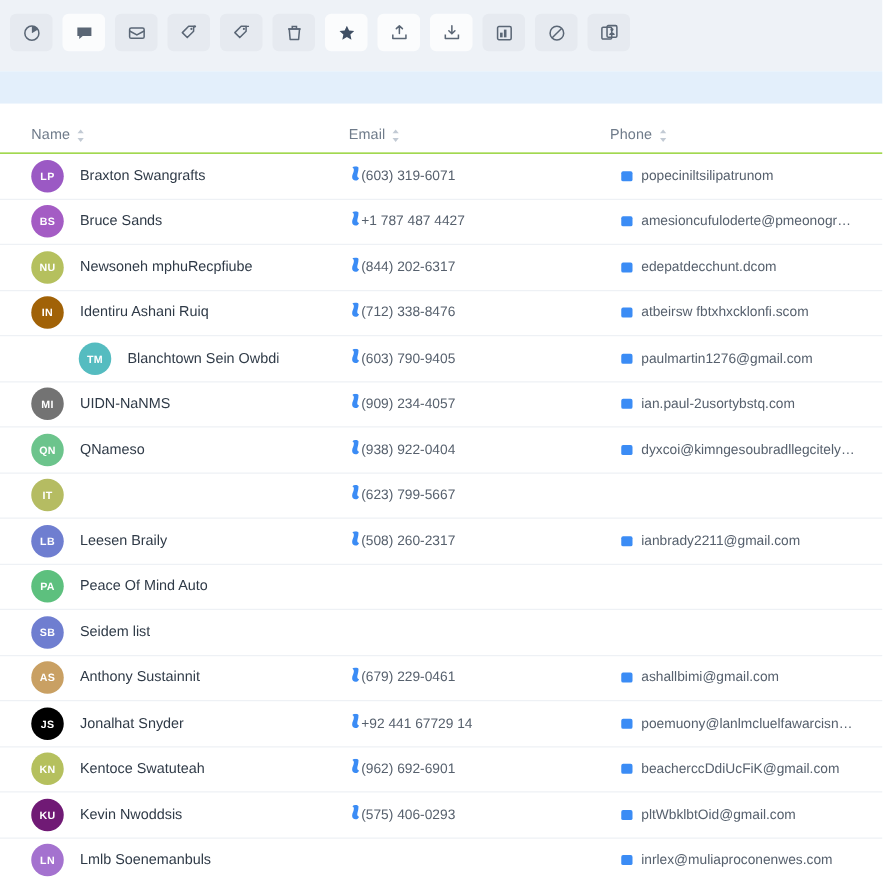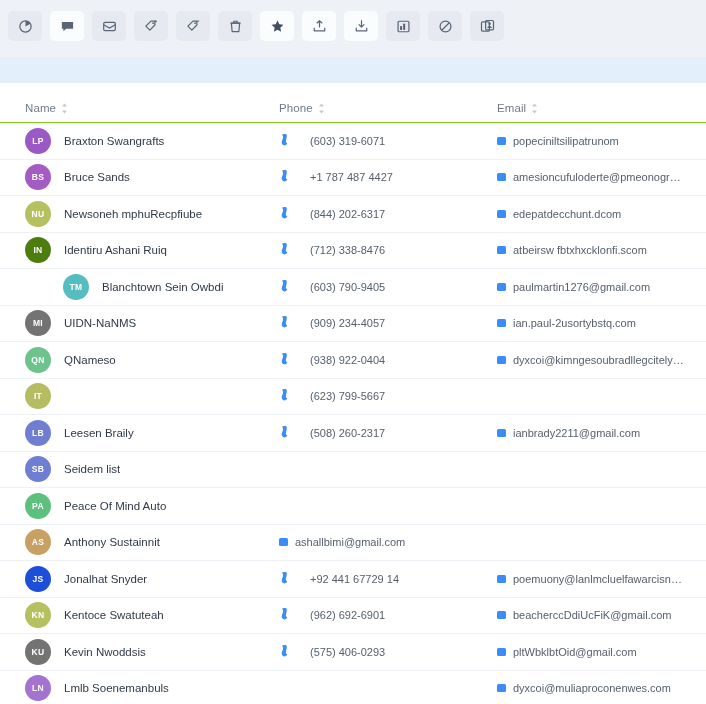--- a/index.html
+++ b/index.html
@@ -104,21 +104,21 @@
     width: 254px;
     display: flex;
     align-items: center;
     gap: 13px;
     min-width: 0;
   }
   .cell-phone {
     width: 218px;
     display: flex;
     align-items: center;
-    gap: 21px;
+    gap: 0;
     min-width: 0;
   }
   .cell-email {
     flex: 1;
     display: flex;
     align-items: center;
     gap: 7px;
     min-width: 0;
     padding-right: 20px;
   }
@@ -275,38 +275,38 @@
   <div class="thead">
     <div class="th th-name">
       <span>Name</span>
       <span class="sort-ico">
         <svg width="7" height="11" viewBox="0 0 7 11">
           <path d="M3.5 0.5 L6 3.6 L1 3.6 Z" fill="currentColor"></path>
           <path d="M3.5 10.5 L1 7.4 L6 7.4 Z" fill="currentColor"></path>
         </svg>
       </span>
     </div>
+    <div class="th th-email">
+      <span>Email</span>
+      <span class="sort-ico">
+        <svg width="7" height="11" viewBox="0 0 7 11">
+          <path d="M3.5 0.5 L6 3.6 L1 3.6 Z" fill="currentColor"></path>
+          <path d="M3.5 10.5 L1 7.4 L6 7.4 Z" fill="currentColor"></path>
+        </svg>
+      </span>
+    </div>
     <div class="th th-phone">
       <span>Phone</span>
       <span class="sort-ico">
         <svg width="7" height="11" viewBox="0 0 7 11">
           <path d="M3.5 0.5 L6 3.6 L1 3.6 Z" fill="currentColor"></path>
           <path d="M3.5 10.5 L1 7.4 L6 7.4 Z" fill="currentColor"></path>
         </svg>
       </span>
     </div>
-    <div class="th th-email">
-      <span>Email</span>
-      <span class="sort-ico">
-        <svg width="7" height="11" viewBox="0 0 7 11">
-          <path d="M3.5 0.5 L6 3.6 L1 3.6 Z" fill="currentColor"></path>
-          <path d="M3.5 10.5 L1 7.4 L6 7.4 Z" fill="currentColor"></path>
-        </svg>
-      </span>
-    </div>
   </div>
   <div id="tbody">
       <div class="row">
         <div class="cell-name">
           <div class="avatar" style="background: rgb(155, 89, 196);">LP</div>
           <span class="name-txt">Braxton Swangrafts</span>
         </div>
         <div class="cell-phone">
           <span class="phone-ico"><svg width="10" height="12" viewBox="0 0 10 12">
               <path d="M7.8 1.2c0 3.2-1 5-1 6.3 0 .9.6 1.5 1.5 1.8-.5 1.3-1.6 2.1-2.9 2.1-1.6 0-2.7-1.2-2.7-2.8 0-2.2 1.4-3.6 1.4-5.6 0-1-.4-1.7-1.2-2.1.6-.6 1.5-.9 2.4-.9 1.5 0 2.5.5 2.5 1.2Z" fill="currentColor"></path>
@@ -345,21 +345,21 @@
             </svg></span>
           <span class="phone-txt">(844) 202-6317</span>
         </div>
         <div class="cell-email">
           <span class="email-ico"></span>
           <span class="email-txt">edepatdecchunt.dcom</span>
         </div>
       </div>
       <div class="row">
         <div class="cell-name">
-          <div class="avatar" style="background: #4d7c0f;">IN</div>
+          <div class="avatar" style="background: #a16207;">IN</div>
           <span class="name-txt">Identiru Ashani Ruiq</span>
         </div>
         <div class="cell-phone">
           <span class="phone-ico"><svg width="10" height="12" viewBox="0 0 10 12">
               <path d="M7.8 1.2c0 3.2-1 5-1 6.3 0 .9.6 1.5 1.5 1.8-.5 1.3-1.6 2.1-2.9 2.1-1.6 0-2.7-1.2-2.7-2.8 0-2.2 1.4-3.6 1.4-5.6 0-1-.4-1.7-1.2-2.1.6-.6 1.5-.9 2.4-.9 1.5 0 2.5.5 2.5 1.2Z" fill="currentColor"></path>
             </svg></span>
           <span class="phone-txt">(712) 338-8476</span>
         </div>
         <div class="cell-email">
           <span class="email-ico"></span>
@@ -437,47 +437,53 @@
             </svg></span>
           <span class="phone-txt">(508) 260-2317</span>
         </div>
         <div class="cell-email">
           <span class="email-ico"></span>
           <span class="email-txt">ianbrady2211@gmail.com</span>
         </div>
       </div>
       <div class="row">
         <div class="cell-name">
+          <div class="avatar" style="background: rgb(93, 192, 126);">PA</div>
+          <span class="name-txt">Peace Of Mind Auto</span>
+        </div>
+        <div class="cell-phone"></div>
+        <div class="cell-email"></div>
+      </div>
+      <div class="row">
+        <div class="cell-name">
           <div class="avatar" style="background: rgb(111, 126, 208);">SB</div>
           <span class="name-txt">Seidem list</span>
         </div>
         <div class="cell-phone"></div>
         <div class="cell-email"></div>
       </div>
       <div class="row">
         <div class="cell-name">
-          <div class="avatar" style="background: rgb(93, 192, 126);">PA</div>
-          <span class="name-txt">Peace Of Mind Auto</span>
-        </div>
-        <div class="cell-phone"></div>
-        <div class="cell-email"></div>
-      </div>
-      <div class="row">
-        <div class="cell-name">
           <div class="avatar" style="background: rgb(201, 160, 99);">AS</div>
           <span class="name-txt">Anthony Sustainnit</span>
         </div>
+        <div class="cell-phone">
+          <span class="phone-ico"><svg width="10" height="12" viewBox="0 0 10 12">
+              <path d="M7.8 1.2c0 3.2-1 5-1 6.3 0 .9.6 1.5 1.5 1.8-.5 1.3-1.6 2.1-2.9 2.1-1.6 0-2.7-1.2-2.7-2.8 0-2.2 1.4-3.6 1.4-5.6 0-1-.4-1.7-1.2-2.1.6-.6 1.5-.9 2.4-.9 1.5 0 2.5.5 2.5 1.2Z" fill="currentColor"></path>
+            </svg></span>
+          <span class="phone-txt">(679) 229-0461</span>
+        </div>
         <div class="cell-email">
           <span class="email-ico"></span>
           <span class="email-txt">ashallbimi@gmail.com</span>
         </div>
       </div>
       <div class="row">
         <div class="cell-name">
-          <div class="avatar" style="background: #1d4ed8;">JS</div>
+          <div class="avatar" style="background: #000000;">JS</div>
           <span class="name-txt">Jonalhat Snyder</span>
         </div>
         <div class="cell-phone">
           <span class="phone-ico"><svg width="10" height="12" viewBox="0 0 10 12">
               <path d="M7.8 1.2c0 3.2-1 5-1 6.3 0 .9.6 1.5 1.5 1.8-.5 1.3-1.6 2.1-2.9 2.1-1.6 0-2.7-1.2-2.7-2.8 0-2.2 1.4-3.6 1.4-5.6 0-1-.4-1.7-1.2-2.1.6-.6 1.5-.9 2.4-.9 1.5 0 2.5.5 2.5 1.2Z" fill="currentColor"></path>
             </svg></span>
           <span class="phone-txt">+92 441 67729 14</span>
         </div>
         <div class="cell-email">
           <span class="email-ico"></span>
@@ -495,21 +501,21 @@
             </svg></span>
           <span class="phone-txt">(962) 692-6901</span>
         </div>
         <div class="cell-email">
           <span class="email-ico"></span>
           <span class="email-txt">beacherccDdiUcFiK@gmail.com</span>
         </div>
       </div>
       <div class="row">
         <div class="cell-name">
-          <div class="avatar" style="background: #737373;">KU</div>
+          <div class="avatar" style="background: #701a75;">KU</div>
           <span class="name-txt">Kevin Nwoddsis</span>
         </div>
         <div class="cell-phone">
           <span class="phone-ico"><svg width="10" height="12" viewBox="0 0 10 12">
               <path d="M7.8 1.2c0 3.2-1 5-1 6.3 0 .9.6 1.5 1.5 1.8-.5 1.3-1.6 2.1-2.9 2.1-1.6 0-2.7-1.2-2.7-2.8 0-2.2 1.4-3.6 1.4-5.6 0-1-.4-1.7-1.2-2.1.6-.6 1.5-.9 2.4-.9 1.5 0 2.5.5 2.5 1.2Z" fill="currentColor"></path>
             </svg></span>
           <span class="phone-txt">(575) 406-0293</span>
         </div>
         <div class="cell-email">
           <span class="email-ico"></span>
@@ -517,17 +523,17 @@
         </div>
       </div>
       <div class="row">
         <div class="cell-name">
           <div class="avatar" style="background: rgb(164, 114, 207);">LN</div>
           <span class="name-txt">Lmlb Soenemanbuls</span>
         </div>
         <div class="cell-phone"></div>
         <div class="cell-email">
           <span class="email-ico"></span>
-          <span class="email-txt">dyxcoi@muliaproconenwes.com</span>
+          <span class="email-txt">inrlex@muliaproconenwes.com</span>
         </div>
       </div>
     </div>
 </div>
 
 </body></html>

